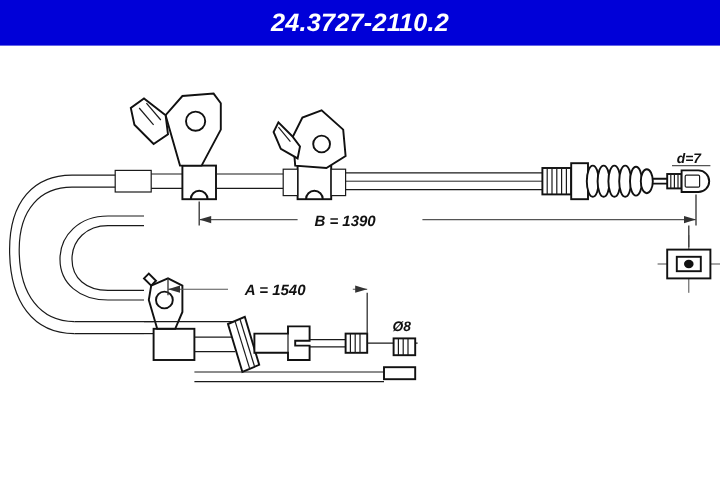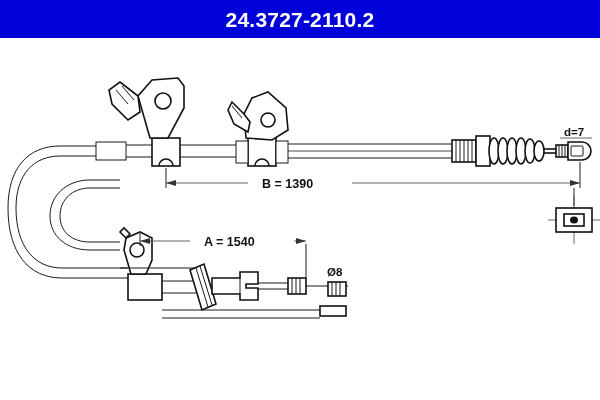--- a/index.html
+++ b/index.html
@@ -7,20 +7,21 @@
     padding: 0;
     background: #ffffff;
   }
   #page {
     position: relative;
     width: 600px;
     height: 400px;
     background: #ffffff;
     font-family: "Liberation Sans", sans-serif;
     overflow: hidden;
+    font-style: italic;
   }
   #header-bar {
     position: absolute;
     left: 0;
     top: 0;
     width: 600px;
     height: 38px;
     background: #0000d8;
     display: flex;
     align-items: center;

